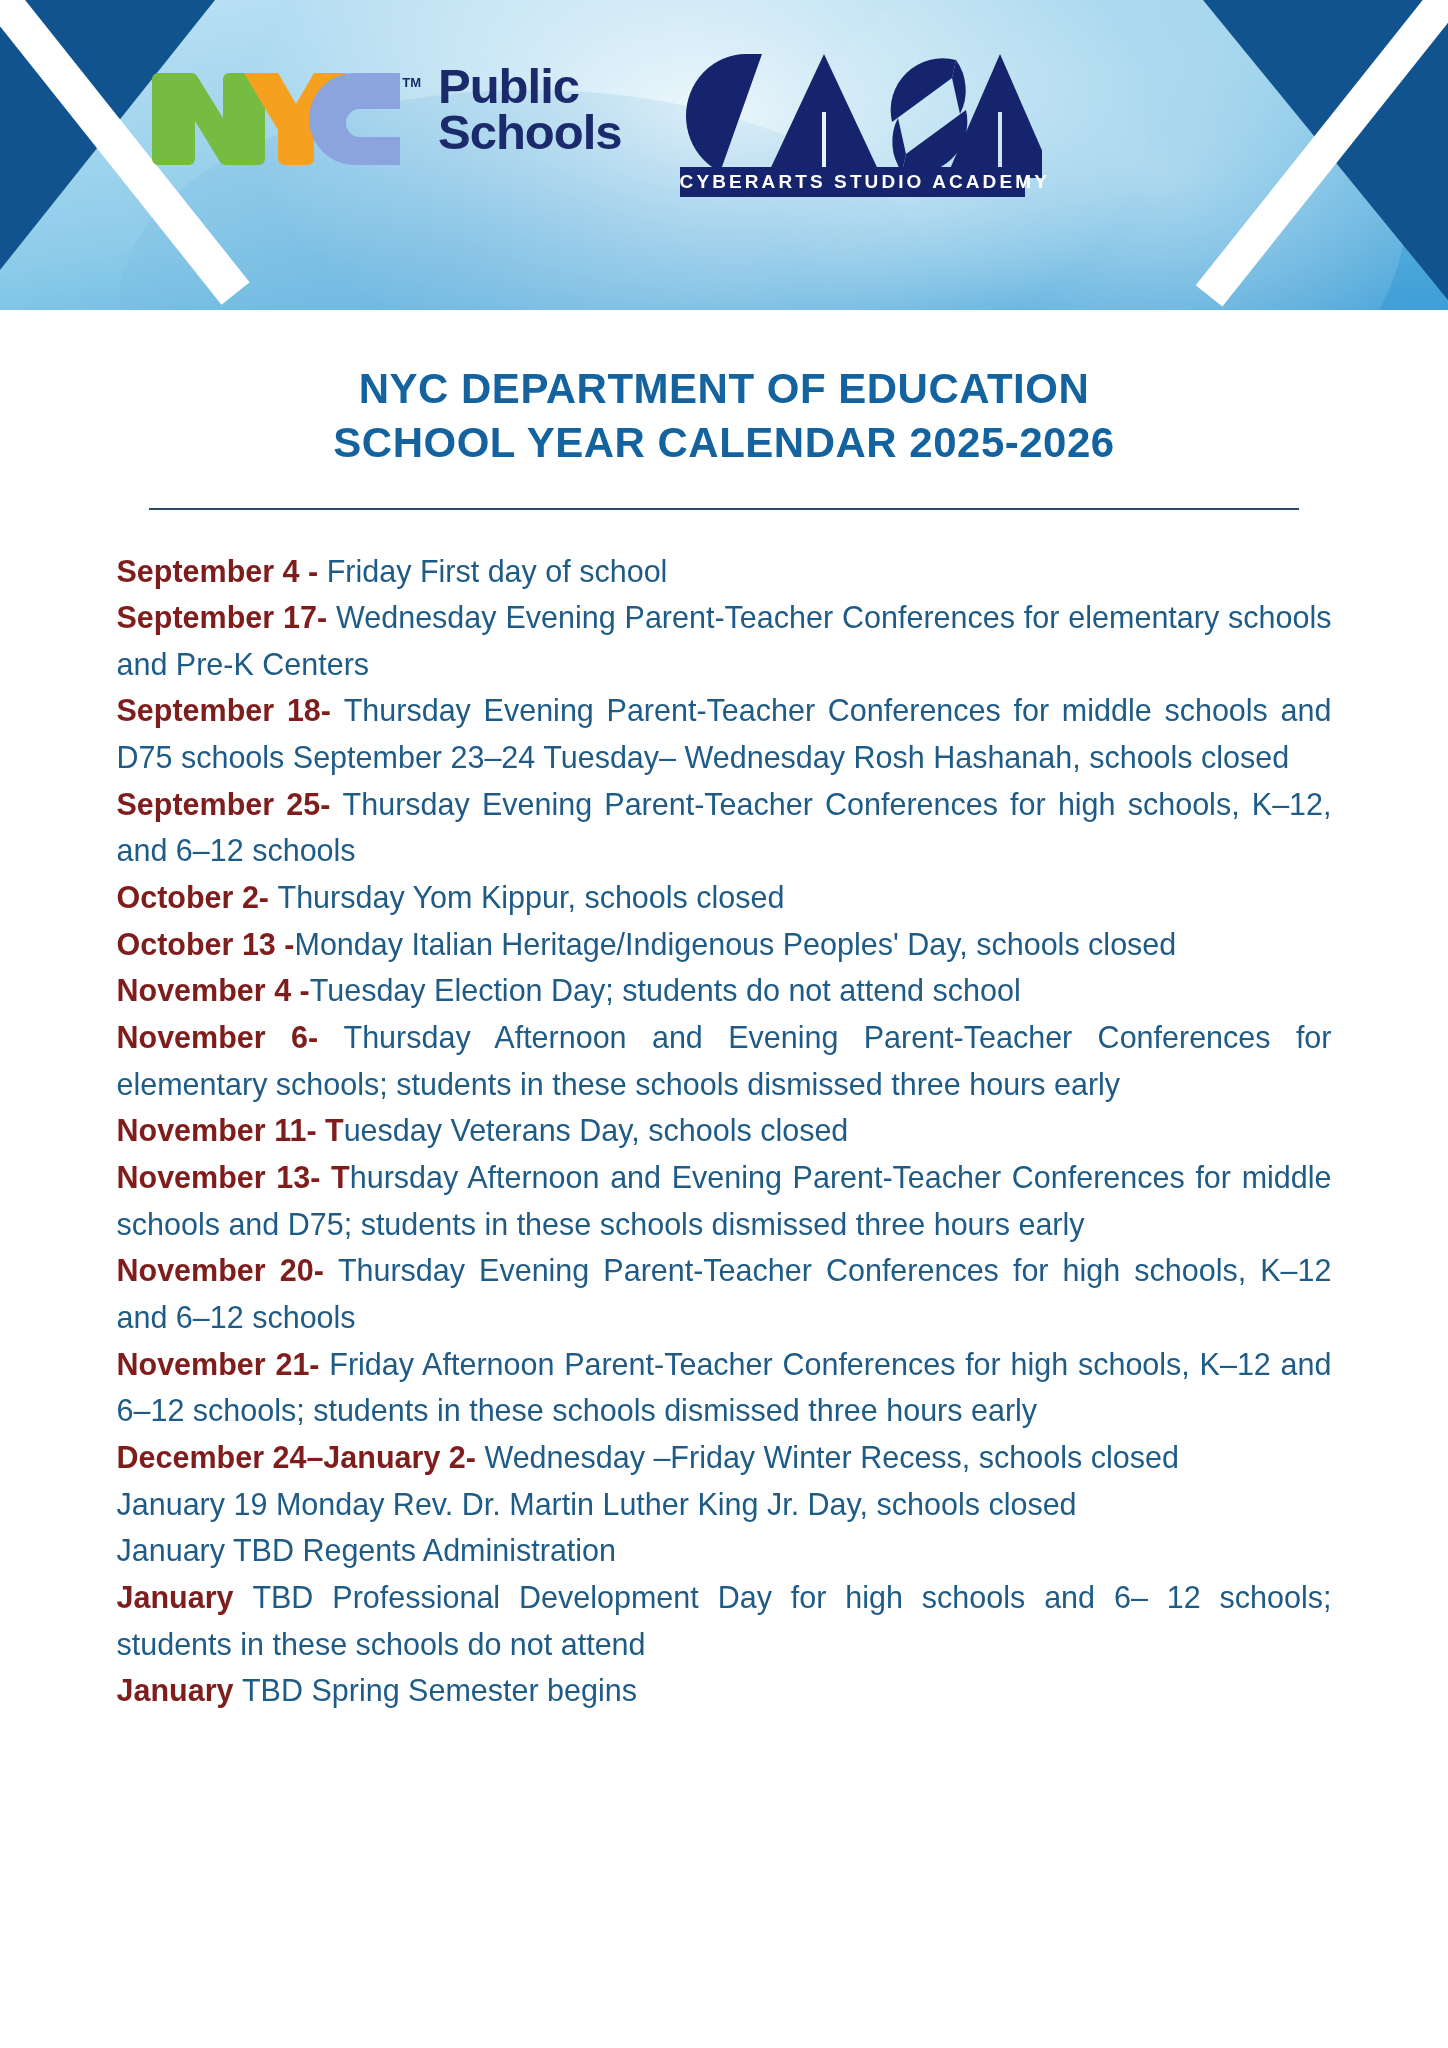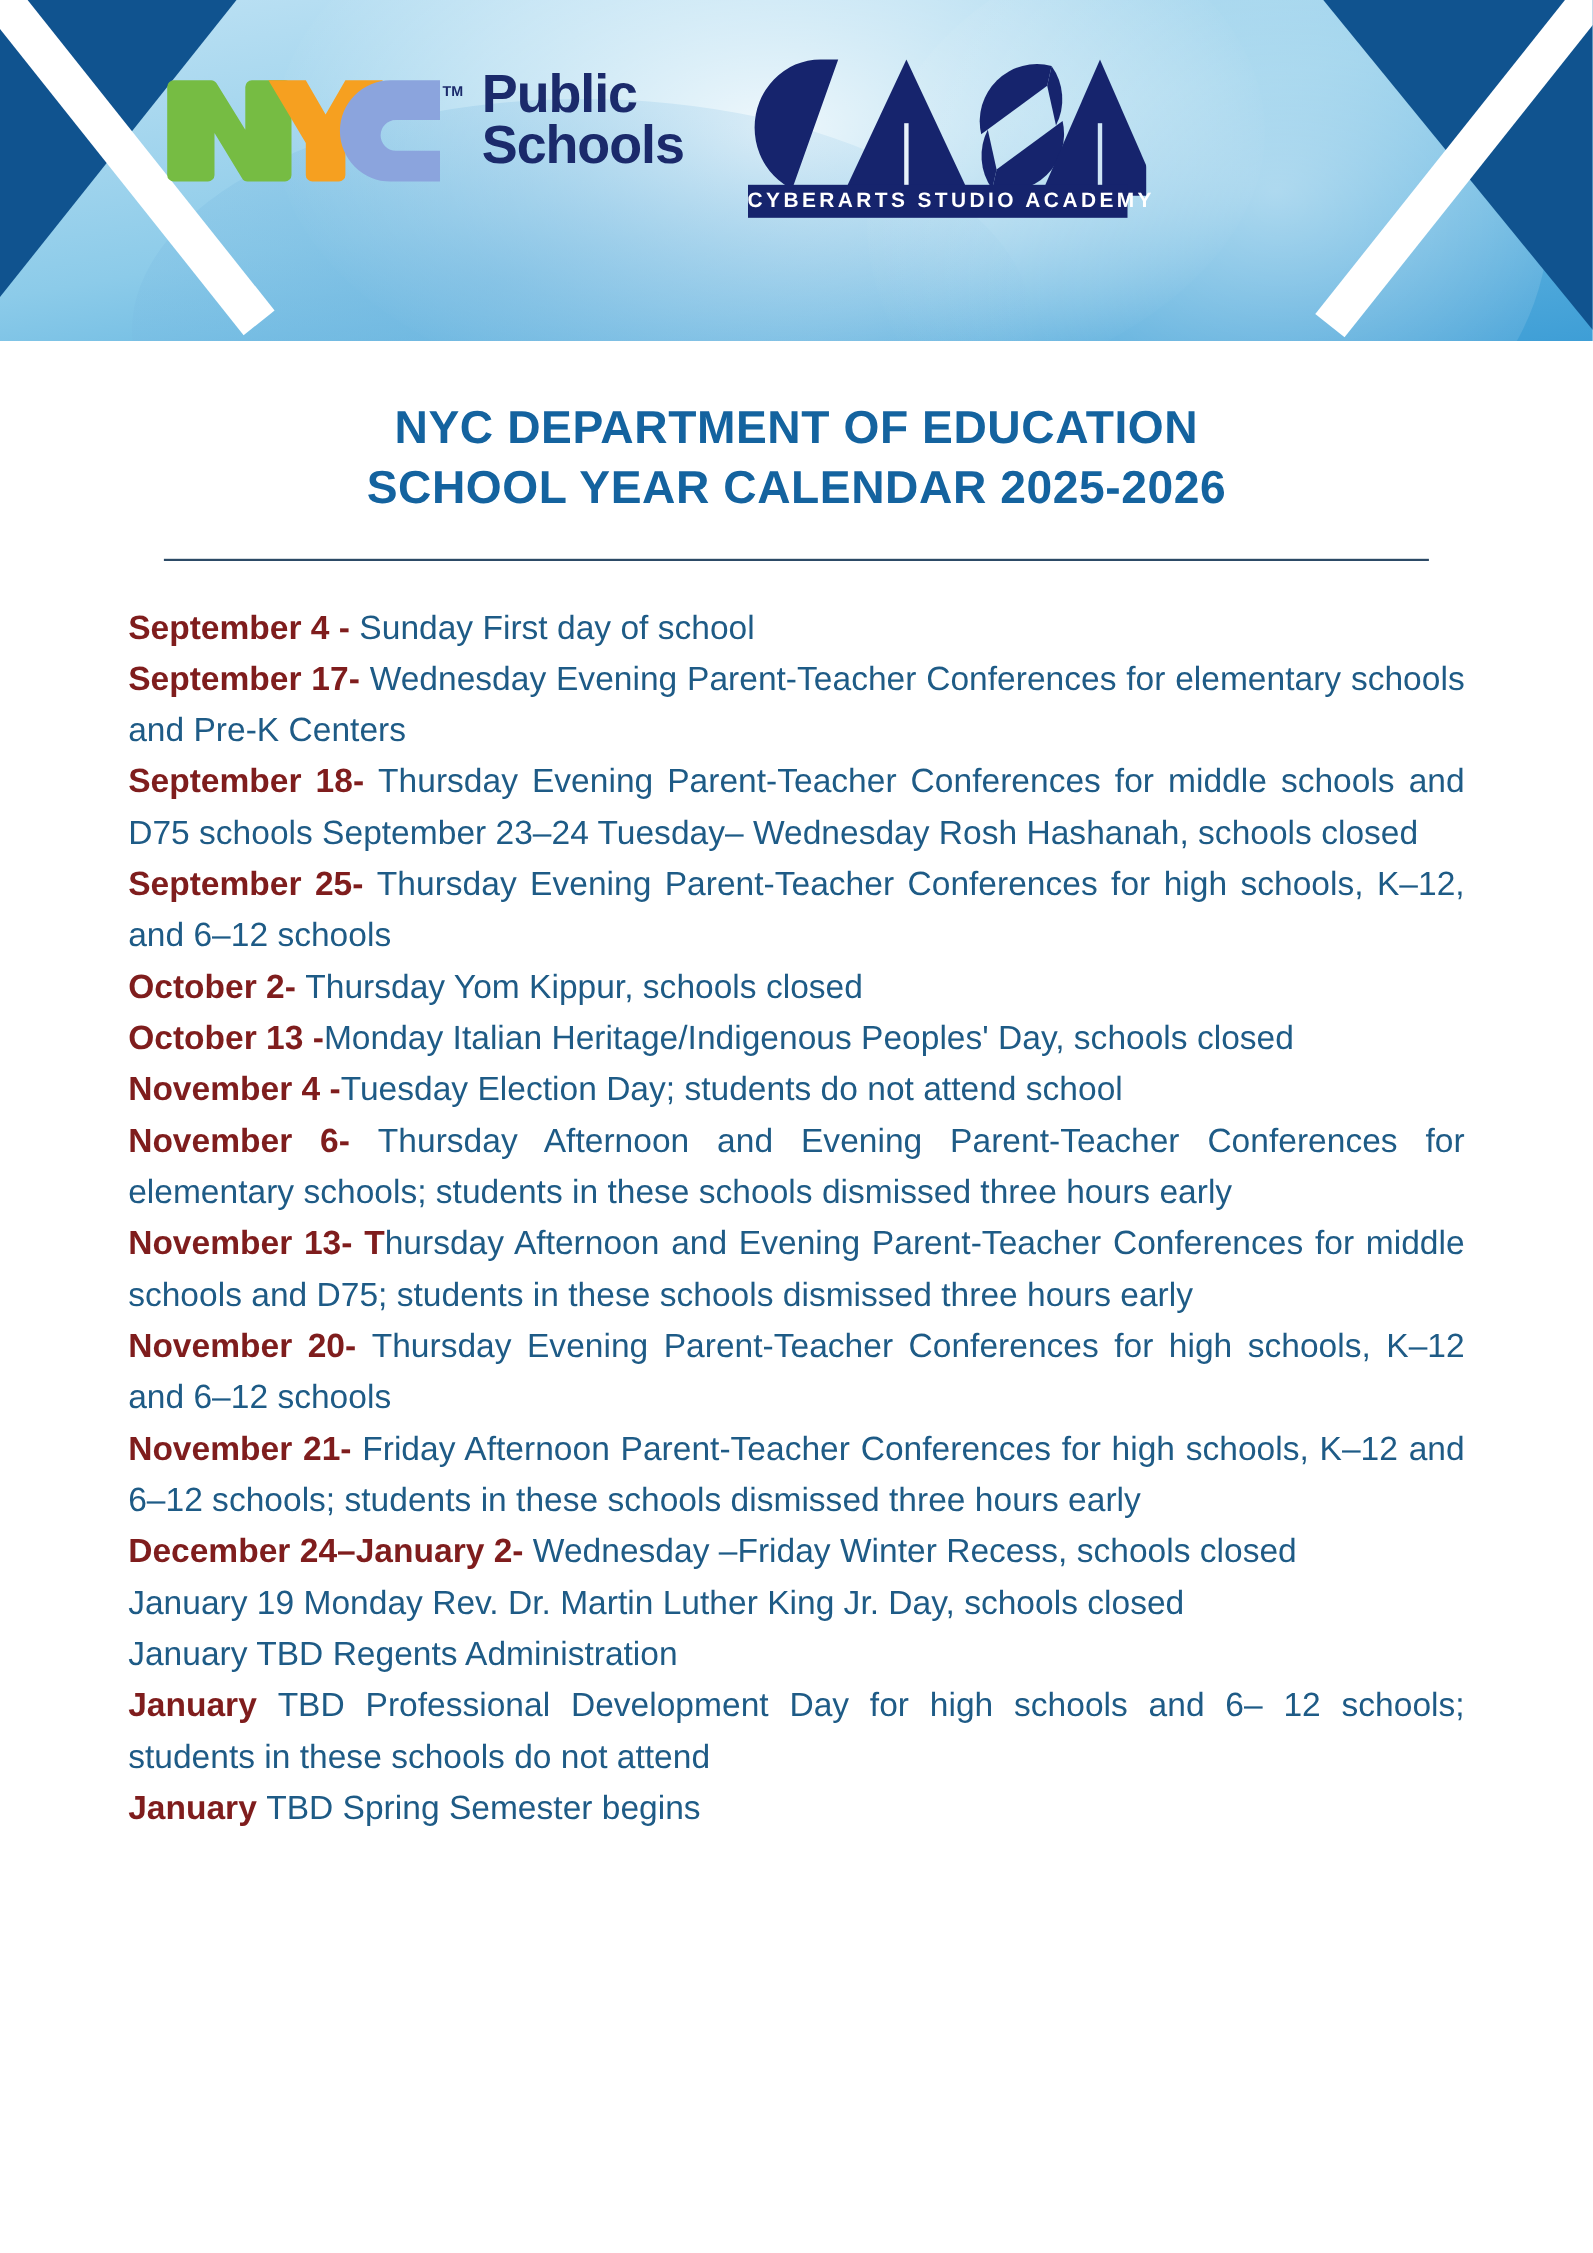--- a/index.html
+++ b/index.html
@@ -226,28 +226,29 @@
   </div>
 </div>
 
 <div class="title-block">
   <div class="title-line">NYC DEPARTMENT OF EDUCATION</div>
   <div class="title-line">SCHOOL YEAR CALENDAR 2025-2026</div>
   <div class="divider"></div>
 </div>
 
 <div class="content" id="calendar-body">
-    <p class="entry"><span class="d">September 4 - </span><span class="t">Sunday First day of school</span></p>
+    <p class="entry"><span class="d">September 4 - </span><span class="t">Friday First day of school</span></p>
     <p class="entry"><span class="d">September 17- </span><span class="t">Wednesday Evening Parent-Teacher Conferences for elementary schools and Pre-K Centers</span></p>
     <p class="entry"><span class="d">September 18- </span><span class="t">Thursday Evening Parent-Teacher Conferences for middle schools and D75 schools September 23–24 Tuesday– Wednesday Rosh Hashanah, schools closed</span></p>
     <p class="entry"><span class="d">September 25- </span><span class="t">Thursday Evening Parent-Teacher Conferences for high schools, K–12, and 6–12 schools</span></p>
     <p class="entry"><span class="d">October 2- </span><span class="t">Thursday Yom Kippur, schools closed</span></p>
     <p class="entry"><span class="d"> October 13 -</span><span class="t">Monday Italian Heritage/Indigenous Peoples' Day, schools closed</span></p>
     <p class="entry"><span class="d"> November 4 -</span><span class="t">Tuesday Election Day; students do not attend school</span></p>
     <p class="entry"><span class="d">November 6- </span><span class="t">Thursday Afternoon and Evening Parent-Teacher Conferences for elementary schools; students in these schools dismissed three hours early</span></p>
+    <p class="entry"><span class="d"> November 11- T</span><span class="t">uesday Veterans Day, schools closed</span></p>
     <p class="entry"><span class="d">November 13- T</span><span class="t">hursday Afternoon and Evening Parent-Teacher Conferences for middle schools and D75; students in these schools dismissed three hours early</span></p>
     <p class="entry"><span class="d">November 20- </span><span class="t">Thursday Evening Parent-Teacher Conferences for high schools, K–12 and 6–12 schools</span></p>
     <p class="entry"><span class="d">November 21- </span><span class="t">Friday Afternoon Parent-Teacher Conferences for high schools, K–12 and 6–12 schools; students in these schools dismissed three hours early</span></p>
     <p class="entry"><span class="d">December 24–January 2- </span><span class="t">Wednesday –Friday Winter Recess, schools closed</span></p>
     <p class="entry"><span class="t">January 19 Monday Rev. Dr. Martin Luther King Jr. Day, schools closed</span></p>
     <p class="entry"><span class="t">January TBD Regents Administration</span></p>
     <p class="entry"><span class="d">January </span><span class="t">TBD Professional Development Day for high schools and 6– 12 schools; students in these schools do not attend</span></p>
     <p class="entry"><span class="d">January </span><span class="t">TBD Spring Semester begins</span></p>
   </div>
 

